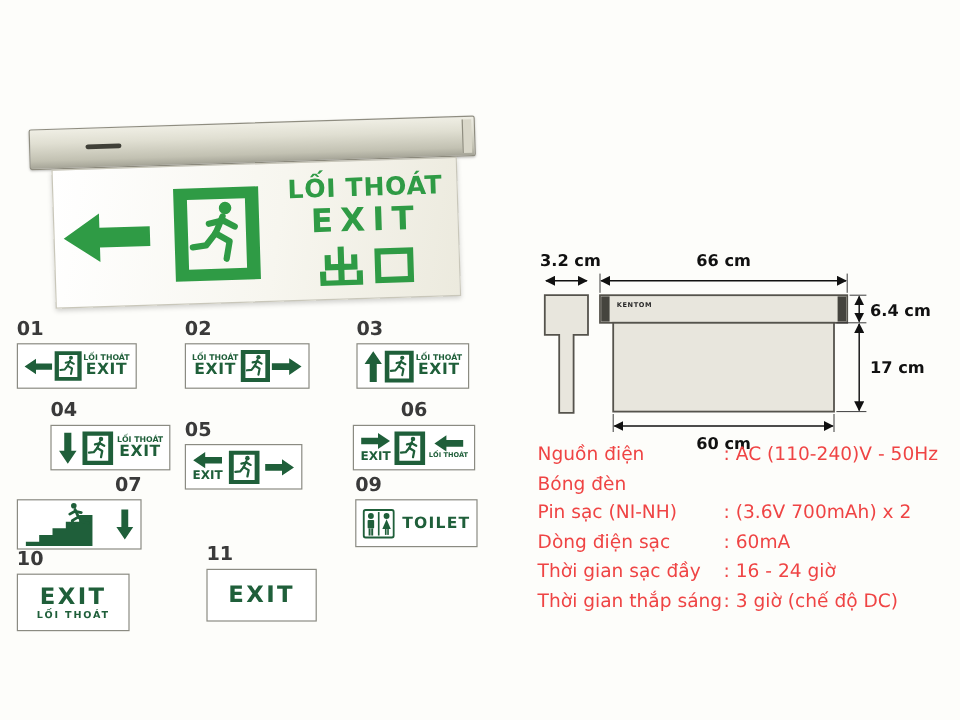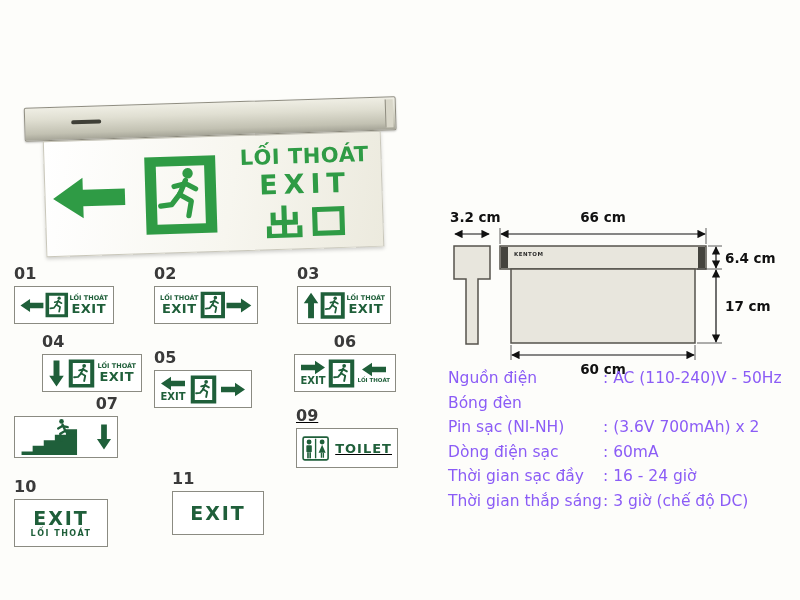--- a/index.html
+++ b/index.html
@@ -36,21 +36,21 @@
   .vaex { font-size:10px; font-weight:bold; margin-top:1px; }
   .vtiny { font-size:5.5px; font-weight:bold; margin-top:1px; white-space:nowrap; }
   .vtoilet { font-size:13px; font-weight:bold; letter-spacing:1px; }
   .vexit-big { font-size:19px; font-weight:bold; letter-spacing:2px; line-height:1; }
   .vexit-sub { font-size:8px; font-weight:bold; letter-spacing:1.5px; margin-top:1px; }
   .vcol { width:100%; text-align:center; }
 
   
   .diagram { position:absolute; left:448px; top:202px; }
   .specs { position:absolute; left:448px; top:366px; width:350px; }
-  .spec-row { display:flex; font-size:15.5px; line-height:24.5px; color:#8b5cf6; }
+  .spec-row { display:flex; font-size:15.5px; line-height:24.5px; color:#ef4444; }
   .spec-label { flex:0 0 155px; }
   .spec-value { flex:1; }
 
   svg.icon { display:block; }
 </style>
 </head>
 <body>
 
 <svg width="0" height="0" style="position:absolute" aria-hidden="true">
   <defs>
@@ -228,41 +228,41 @@
         <use href="#g-stairs"></use>
         <use href="#g-runner" transform="translate(122 -2) scale(-0.56 0.56)"></use>
       </svg>
       <svg class="icon" width="16" height="26" viewBox="0 0 60 100">
           <use href="#g-arrow" transform="translate(0 100) rotate(-90)"></use>
         </svg>
     </div>
   </div>
 
 
-  <div class="vcell" style="left:296px;top:406px;text-decoration:underline;">
+  <div class="vcell" style="left:296px;top:394px;">
     <div class="vnum">09</div>
     <div class="vbox" style="width:102px;height:40px;justify-content:flex-start;gap:6px;">
       <svg class="icon" width="31" height="29" viewBox="0 0 100 92">
           <use href="#g-wc"></use>
         </svg>
       <div class="vtoilet">TOILET</div>
     </div>
   </div>
 
-  <div class="vcell" style="left:14px;top:456px;margin-top:21px;">
+  <div class="vcell" style="left:14px;top:456px;">
     <div class="vnum">10</div>
     <div class="vbox" style="width:94px;height:48px;justify-content:center;">
       <div class="vcol">
         <div class="vexit-big">EXIT</div>
         <div class="vexit-sub">LỐI THOÁT</div>
       </div>
     </div>
   </div>
 
-  <div class="vcell" style="left:148px;top:469px;padding-left:24px;">
+  <div class="vcell" style="left:148px;top:452px;padding-left:24px;">
     <div class="vnum">11</div>
     <div class="vbox" style="width:92px;height:44px;justify-content:center;">
       <div class="vcol">
         <div class="vexit-big">EXIT</div>
       </div>
     </div>
   </div>
 
   <svg class="diagram" width="350" height="178" viewBox="0 0 350 178">
     <defs>

